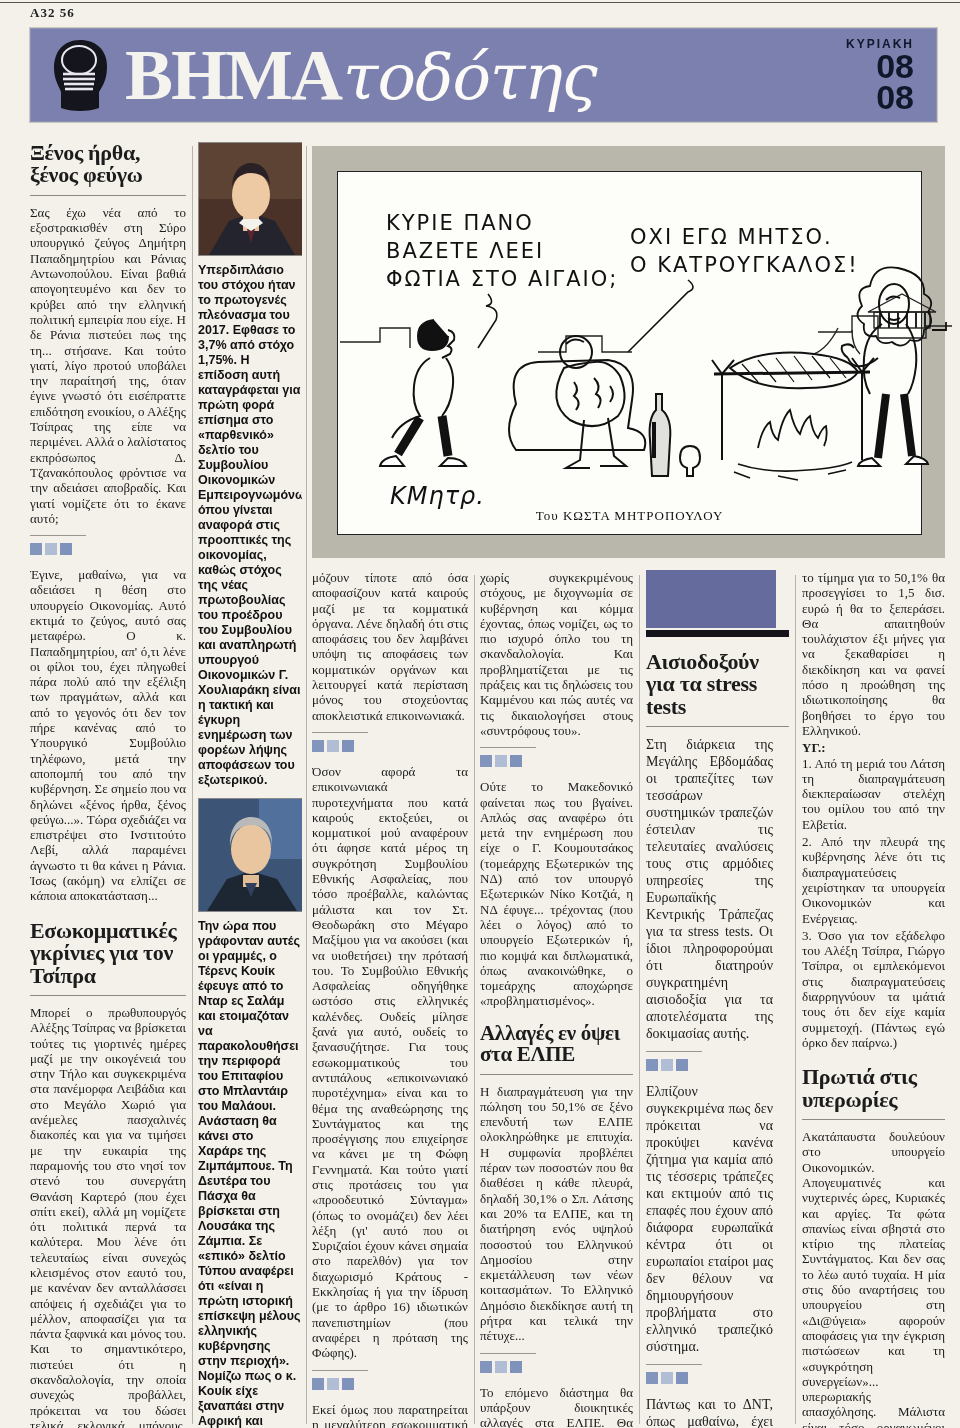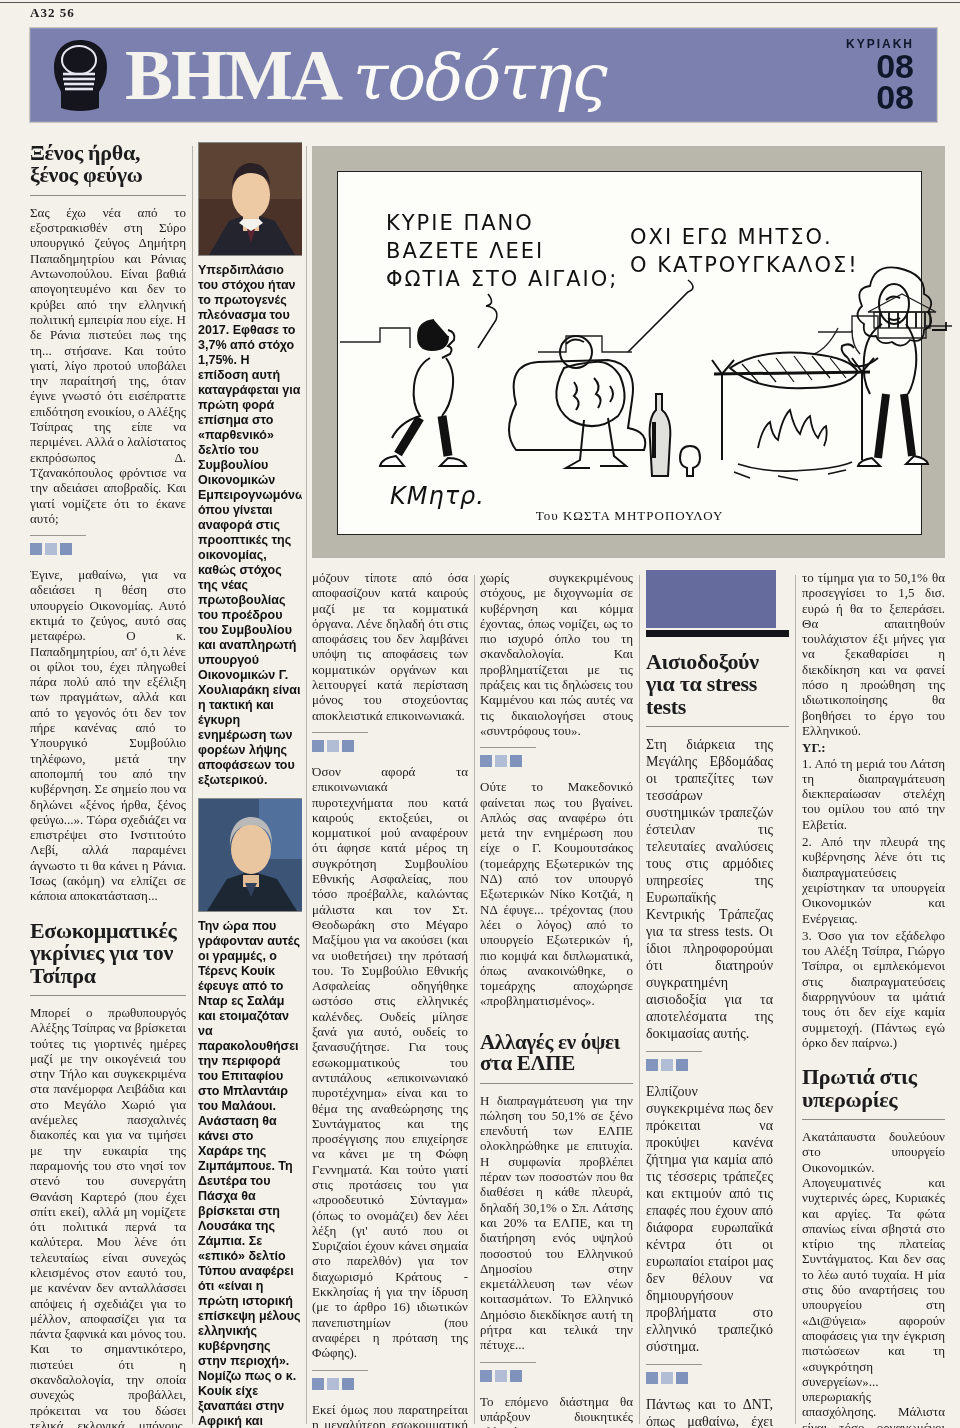--- a/index.html
+++ b/index.html
@@ -5,21 +5,21 @@
   html,body{margin:0;padding:0;}
   .page{position:relative;width:960px;height:1428px;background:#f3f1ea;overflow:hidden;
         font-family:"Liberation Serif",serif;color:#1c1c1c;}
   .topline{position:absolute;left:0;top:2px;width:960px;border-top:1px solid #555;}
   .page-marker{position:absolute;left:30px;top:5px;font-family:"Liberation Serif",serif;
         font-size:13px;font-weight:bold;letter-spacing:1px;color:#222;}
   
   .masthead{position:absolute;left:30px;top:28px;width:905px;height:92px;background:#7b80ae;
         border:1px solid #8e93bb;box-shadow:0 0 0 1px #c9c7bc;display:flex;align-items:center;}
   .mast-logo{margin-left:18px;flex:0 0 auto;}
-  .mast-title{display:flex;align-items:baseline;margin-left:14px;white-space:nowrap;gap:10px;}
+  .mast-title{display:flex;align-items:baseline;margin-left:14px;white-space:nowrap;}
   .mast-caps{font-family:"Liberation Serif",serif;font-weight:bold;font-size:72px;line-height:1;
         color:#f4f3ee;letter-spacing:-2px;}
   .mast-script{font-family:"DejaVu Serif",serif;font-style:italic;font-size:64px;line-height:1;
         color:#fbfaf6;margin-left:2px;letter-spacing:-1px;}
   .mast-date{margin-left:auto;margin-right:22px;text-align:right;color:#0f172a;}
   .mast-day{font-family:"Liberation Sans",sans-serif;font-size:12px;font-weight:bold;letter-spacing:2px;}
   .mast-num{font-family:"Liberation Sans",sans-serif;font-size:34px;font-weight:bold;line-height:.92;}
   
   .vrule{position:absolute;width:1px;background:#b6b4aa;}
   .col{position:absolute;overflow:hidden;}
@@ -209,21 +209,21 @@
     <div class="divider"><div class="bar"></div><span class="sq sq1"></span><span class="sq sq2"></span><span class="sq sq3"></span></div>
     <p class="body-text">Εκεί όμως που παρατηρείται η μεγαλύτερη εσωκομματική γκρίνια είναι για το μεταμνημονιακό πρόγραμμα της κυβέρνησης μετά την έξοδο της χώρας τον Αύγουστο στις αγορές. Άλλα σχεδιάζει να κάνει ο Γιάννης Δραγασάκης (που έχει την ευθύνη σύνταξης του προγράμματος) και άλλα το κόμμα, που επιδιώκει καλύτερη και μεγαλύτερη κοινωνική πολιτική, αύξηση του κατώτερου μισθού και των συντάξεων. Έτσι ο κ. Τσίπρας φαίνεται ότι οδηγείται στη μεταμνημονιακή εποχή</p>
   </div>
 
   <div class="vrule" style="left:474px;top:575px;height:849px;"></div>
 
   <div class="col" style="left:480px;top:570px;width:153px;height:858px;">
     <p class="body-text">χωρίς συγκεκριμένους στόχους, με διχογνωμία σε κυβέρνηση και κόμμα έχοντας, όπως νομίζει, ως το πιο ισχυρό όπλο του τη σκανδαλολογία. Και προβληματίζεται με τις πράξεις και τις δηλώσεις του Καμμένου και πώς αυτές να τις δικαιολογήσει στους «συντρόφους του».</p>
     <div class="divider"><div class="bar"></div><span class="sq sq1"></span><span class="sq sq2"></span><span class="sq sq3"></span></div>
     <p class="body-text">Ούτε το Μακεδονικό φαίνεται πως του βγαίνει. Απλώς σας αναφέρω ότι μετά την ενημέρωση που είχε ο Γ. Κουμουτσάκος (τομεάρχης Εξωτερικών της ΝΔ) από τον υπουργό Εξωτερικών Νίκο Κοτζιά, η ΝΔ έφυγε... τρέχοντας (που λέει ο λόγος) από το υπουργείο Εξωτερικών ή, πιο κομψά και διπλωματικά, όπως ανακοινώθηκε, ο τομεάρχης αποχώρησε «προβληματισμένος».</p>
-    <h2 class="headline" style="font-size:21px;margin-top:23px;">Αλλαγές εν όψει στα ΕΛΠΕ</h2>
+    <h2 class="headline" style="font-size:21px;margin-top:14px;">Αλλαγές εν όψει στα ΕΛΠΕ</h2>
     <hr class="h-rule">
     <p class="body-text">Η διαπραγμάτευση για την πώληση του 50,1% σε ξένο επενδυτή των ΕΛΠΕ ολοκληρώθηκε με επιτυχία. Η συμφωνία προβλέπει πέραν των ποσοστών που θα διαθέσει η κάθε πλευρά, δηλαδή 30,1% ο Σπ. Λάτσης και 20% τα ΕΛΠΕ, και τη διατήρηση ενός υψηλού ποσοστού του Ελληνικού Δημοσίου στην εκμετάλλευση των νέων κοιτασμάτων. Το Ελληνικό Δημόσιο διεκδίκησε αυτή τη ρήτρα και τελικά την πέτυχε...</p>
     <div class="divider"><div class="bar"></div><span class="sq sq1"></span><span class="sq sq2"></span><span class="sq sq3"></span></div>
     <p class="body-text">Το επόμενο διάστημα θα υπάρξουν διοικητικές αλλαγές στα ΕΛΠΕ. Θα αποχωρήσει ο διευθύνων σύμβουλος Γρηγόρης Στεργιούλης, ενώ αντίθετα ο πρόεδρος Στάθης Τσοτσορός θα παραμείνει στη θέση του ως εγγυητής της διαδικασίας της ιδιωτικοποίησης.</p>
 
   </div>
 
   <div class="vrule" style="left:639px;top:575px;height:849px;"></div>
 
   <div class="col" style="left:646px;top:570px;width:143px;height:858px;">

